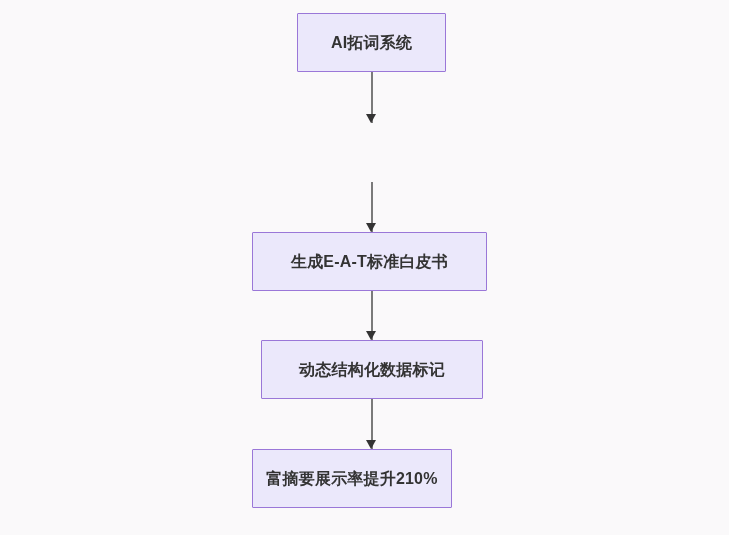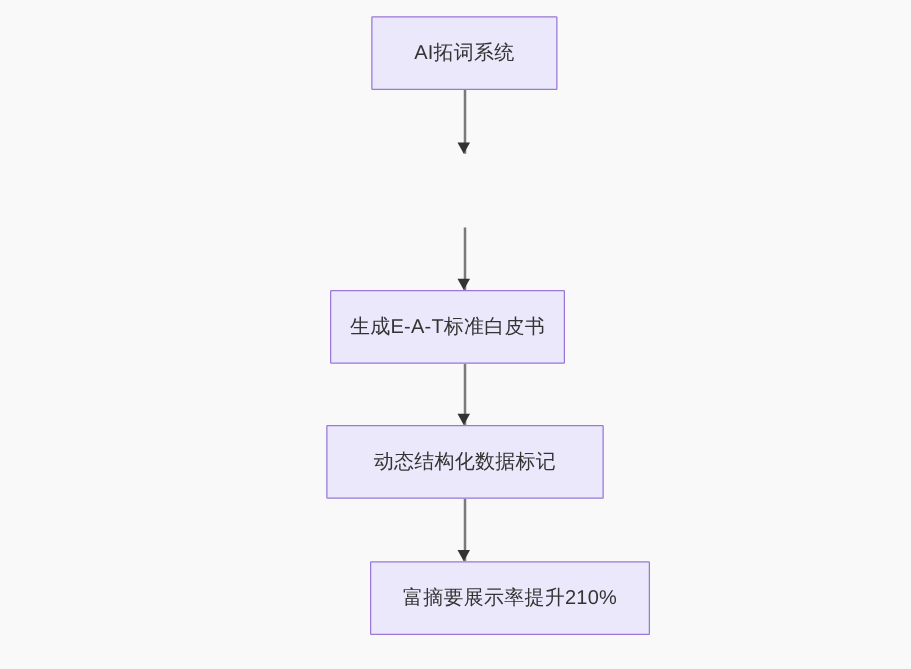--- a/index.html
+++ b/index.html
@@ -13,20 +13,21 @@
     background: #faf9fa;
     font-family: "Liberation Sans", "DejaVu Sans", sans-serif;
     overflow: hidden;
   }
 
   #flowchart {
     position: relative;
     width: 729px;
     height: 535px;
     background: #faf9fa;
+    font-weight: bold;
   }
 
   
   .node {
     position: absolute;
     box-sizing: border-box;
     background: #ebe8fb;
     border: 1.6px solid #9a77d8;
     border-radius: 1px;
     display: flex;
@@ -38,23 +39,23 @@
   .node-label {
     font-size: 16px;
     line-height: 1;
     color: #333333;
     white-space: nowrap;
     letter-spacing: 0.2px;
   }
 
   .node-1 { left: 297px; top: 13px;  width: 149px; }
   .node-2 { left: 275px; top: 123px; width: 192px; }
-  .node-3 { left: 264px; top: 232px; width: 188px; }
+  .node-3 { left: 252px; top: 232px; width: 235px; }
   .node-4 { left: 261px; top: 340px; width: 222px; align-items: center; }
-  .node-5 { left: 252px; top: 449px; width: 224px; margin-left: 44px; }
+  .node-5 { left: 252px; top: 449px; width: 200px; }
 
   
   .connector {
     position: absolute;
     left: 371px;
     width: 2.2px;
     background: #7a7a7a;
     z-index: 1;
   }
   .arrowhead {

